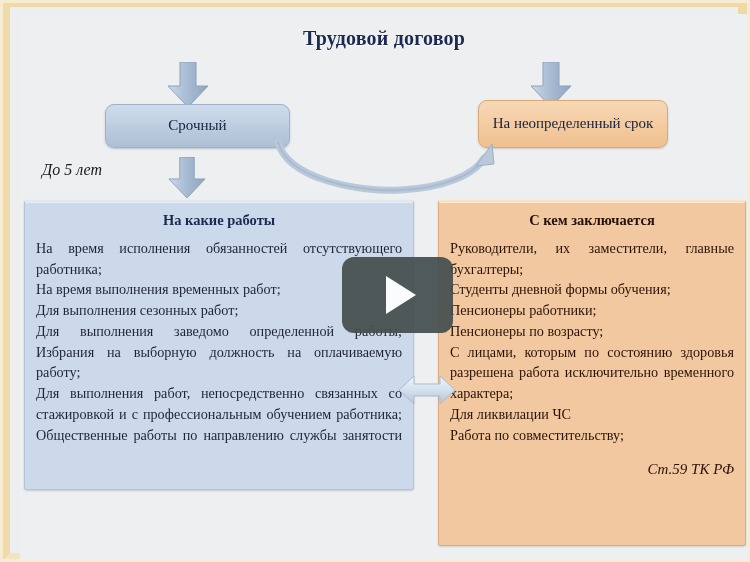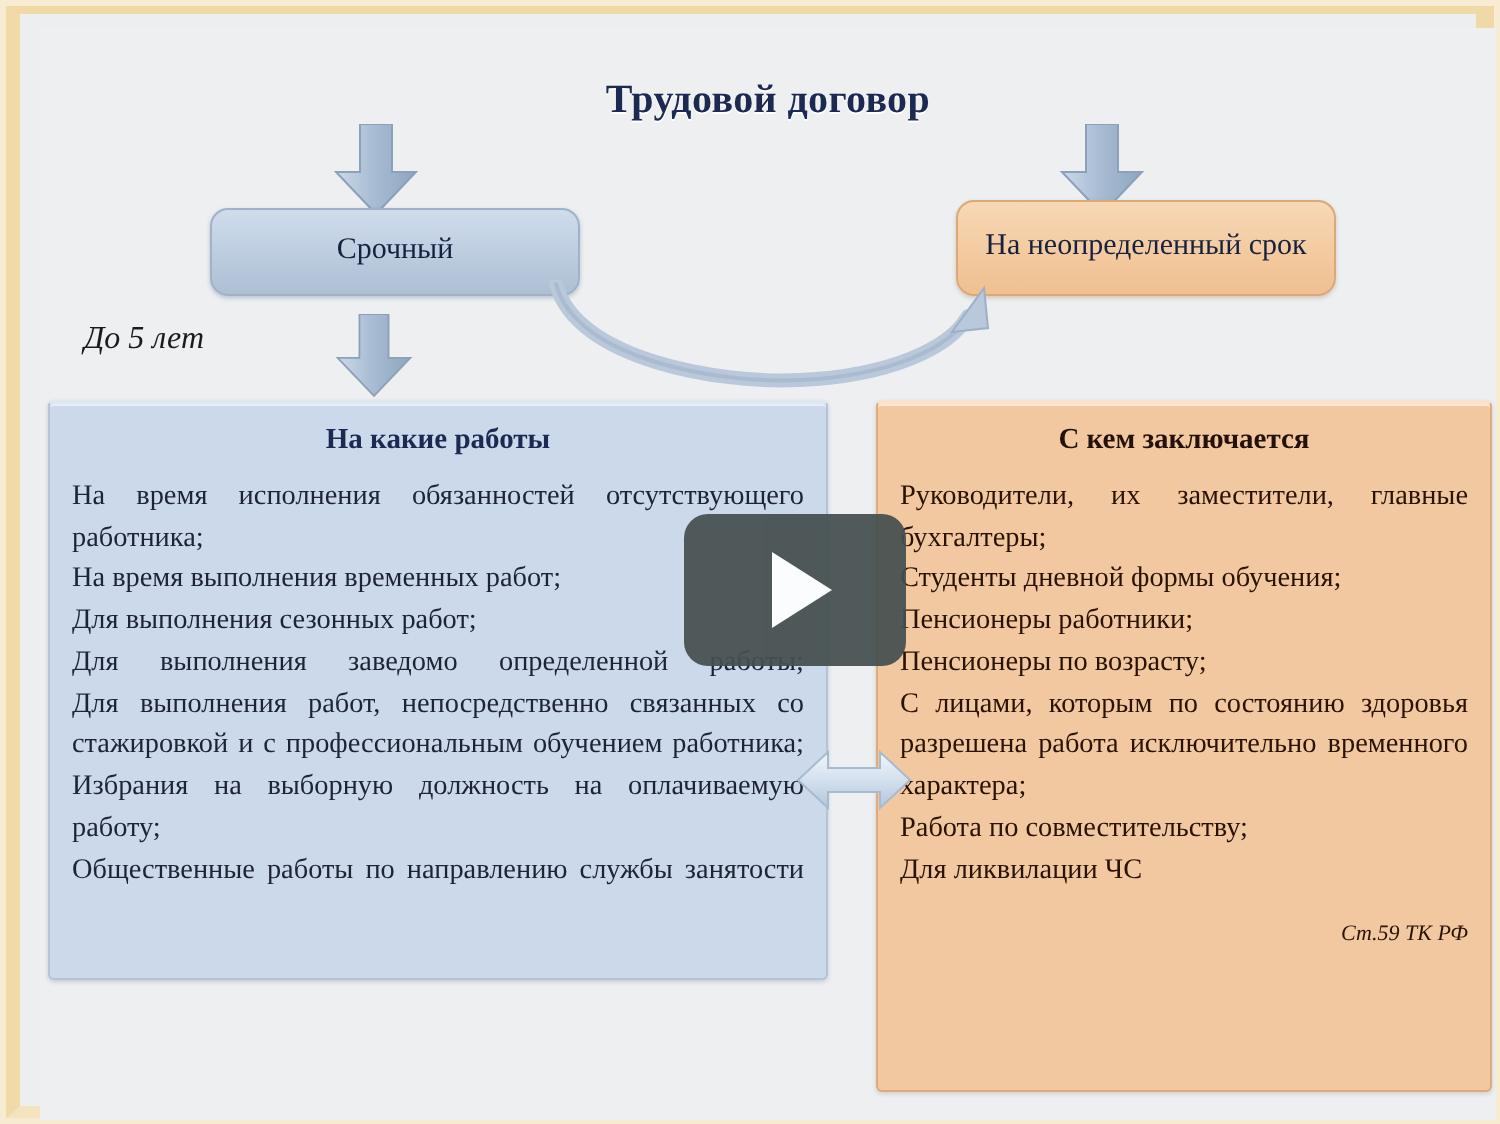--- a/index.html
+++ b/index.html
@@ -26,21 +26,20 @@
     position:absolute;left:10px;top:7px;width:728px;height:546px;
     background:#edeff1;
   }
 
   
   .title{
     position:absolute;left:0;top:13px;width:728px;text-align:center;
     font-size:20px;font-weight:bold;color:#1c2a52;
     letter-spacing:.2px;
     text-shadow:0 1px 0 #ffffff;
-    margin-top:12px;
   }
 
   
   .blockarrow{position:absolute;}
   .blockarrow svg{display:block;}
 
   
   .nodebox{
     position:absolute;box-sizing:border-box;
     border-radius:9px;
@@ -91,21 +90,21 @@
   .panel-body{
     font-size:14.2px;line-height:1.46;color:#1d2436;
     text-align:justify;
     -webkit-hyphens:none;hyphens:none;
   }
   .panel.orange .panel-body{color:#2a1205;}
   .panel-body p{margin:0;}
   .panel-body p.j{text-align:justify;text-align-last:justify;}
   .panel-body p.n{text-align:left;}
   .ref{
-    text-align:right;font-style:italic;font-size:11px;color:#2a1205;
+    text-align:right;font-style:italic;font-size:15px;color:#2a1205;
     margin-top:14px;
   }
 
   
   .dblarrow{position:absolute;left:377px;top:357px;}
 
   
   .play-overlay{
     position:absolute;left:322px;top:243px;width:111px;height:76px;
     background:#454f4f;opacity:.93;
@@ -179,36 +178,36 @@
       </svg>
     </div>
 
     <div class="panel blue" style="left:4px;top:186px;width:390px;height:290px;">
       <div class="panel-head">На какие работы</div>
       <div class="panel-body">
         <p class="j">На время исполнения обязанностей отсутствующего работника;</p>
         <p class="n">На время выполнения временных работ;</p>
         <p class="n">Для выполнения сезонных работ;</p>
         <p class="j">Для выполнения заведомо определенной работы;</p>
+        <p class="j">Избрания на выборную должность на оплачиваемую работу;</p>
         <p class="j">Для выполнения работ, непосредственно связанных со стажировкой и с профессиональным обучением работника;</p>
-        <p class="j">Избрания на выборную должность на оплачиваемую работу;</p>
         <p class="j">Общественные работы по направлению службы занятости</p>
       </div>
     </div>
 
     <div class="panel orange" style="left:418px;top:186px;width:308px;height:346px;">
       <div class="panel-head">С кем заключается</div>
       <div class="panel-body">
         <p class="j">Руководители, их заместители, главные бухгалтеры;</p>
         <p class="n">Студенты дневной формы обучения;</p>
         <p class="n">Пенсионеры работники;</p>
         <p class="n">Пенсионеры по возрасту;</p>
         <p class="j">С лицами, которым по состоянию здоровья разрешена работа исключительно временного характера;</p>
+        <p class="n">Для ликвилации ЧС</p>
         <p class="n">Работа по совместительству;</p>
-        <p class="n">Для ликвилации ЧС</p>
         <div class="ref">Ст.59 ТК РФ</div>
       </div>
     </div>
 
     <div class="dblarrow">
       <svg width="60" height="38" viewBox="0 0 60 38">
         <defs>
           <linearGradient id="gd" x1="0" y1="0" x2="0" y2="1">
             <stop offset="0%" stop-color="#f2f6fb"></stop>
             <stop offset="50%" stop-color="#d3e0ee"></stop>

